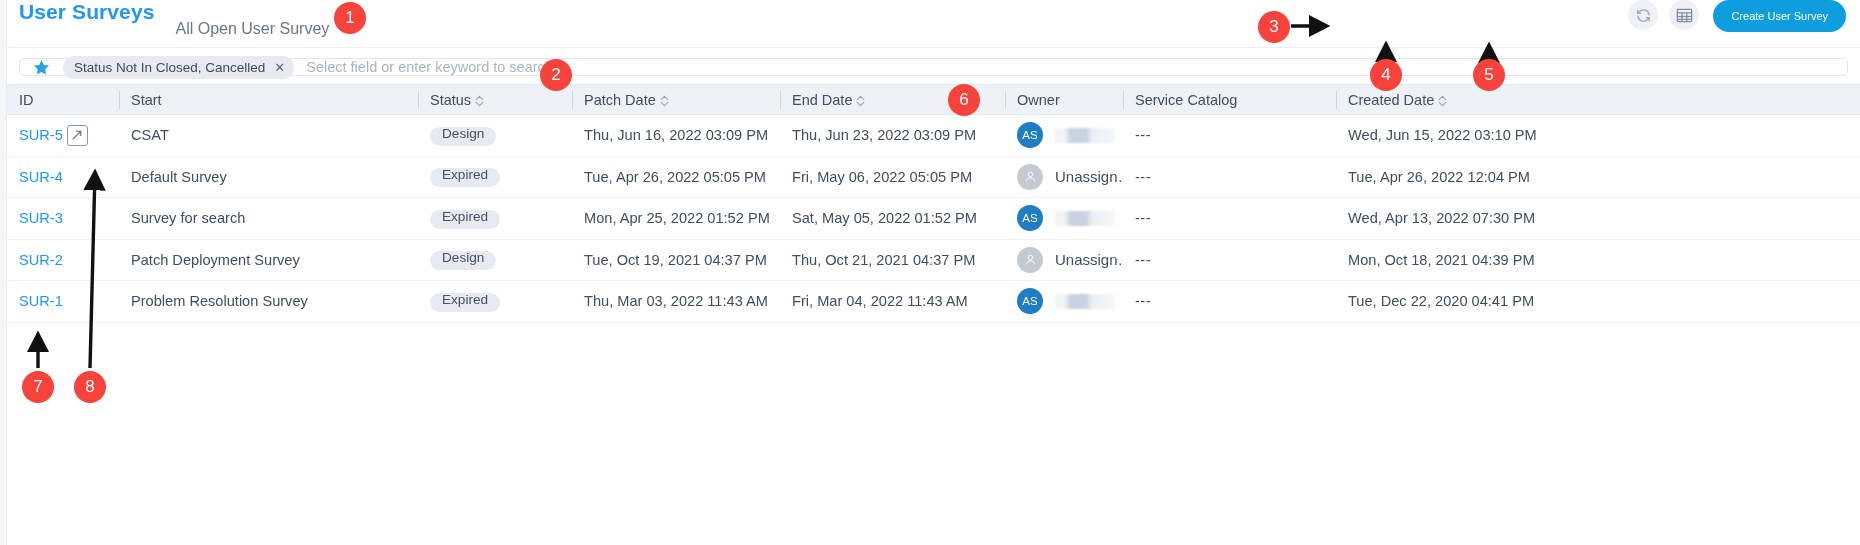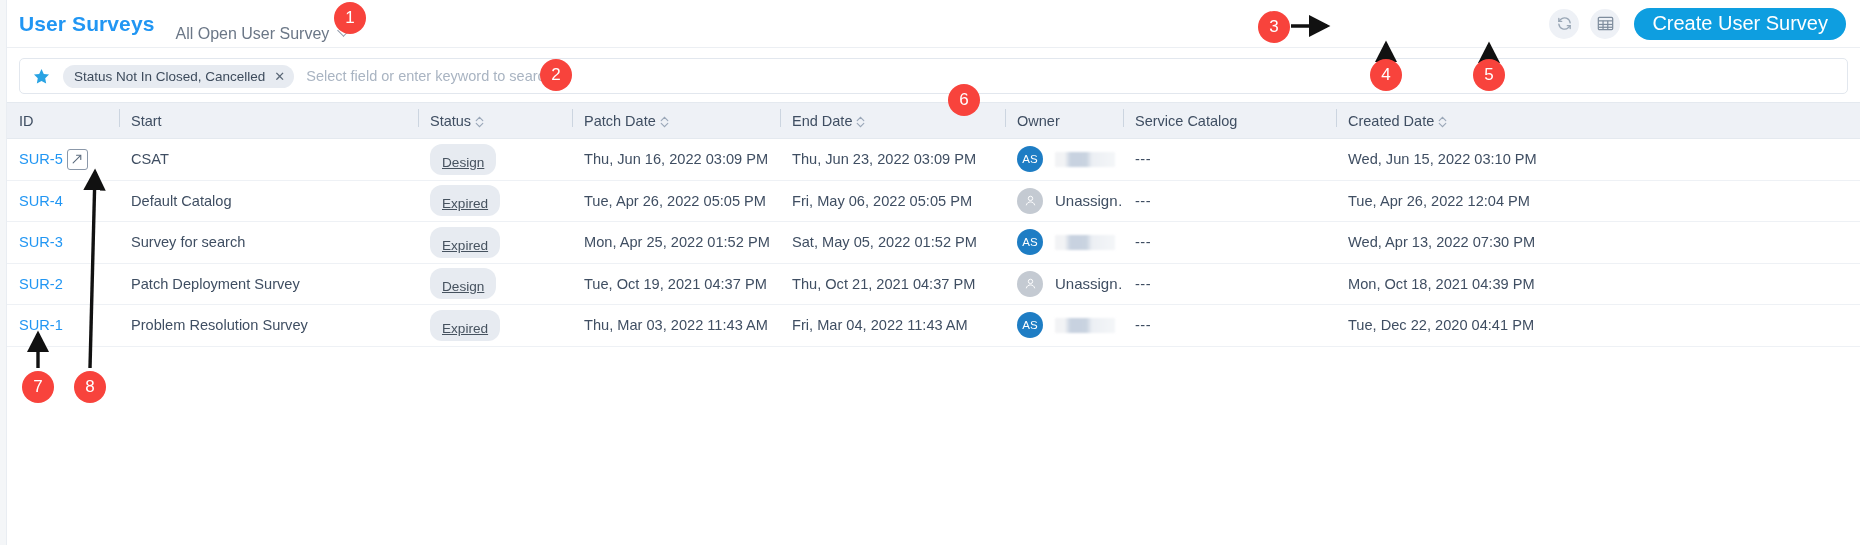--- a/index.html
+++ b/index.html
@@ -31,21 +31,21 @@
     width: 1853px;
     height: 545px;
     background: #ffffff;
   }
 
   
   .header {
     position: relative;
     height: 48px;
     display: flex;
-    align-items: center;
+    align-items: flex-start;
     padding: 0 14px 0 12px;
     background: #ffffff;
     border-bottom: 1px solid #eceff3;
   }
   .page-title {
     color: #2196f3;
     font-size: 21px;
     font-weight: bold;
     letter-spacing: .1px;
     white-space: nowrap;
@@ -93,35 +93,35 @@
     padding: 0;
   }
   .icon-btn svg { display: block; }
 
   .create-btn {
     margin-left: 14px;
     height: 32px;
     padding: 0 18px;
     background: #0e9ee0;
     color: #ffffff;
-    font-size: 20px;
+    font-size: 11px;
     border: none;
     border-radius: 16px;
     cursor: pointer;
     white-space: nowrap;
     font-family: "Liberation Sans", sans-serif;
   }
 
   
   .searchbar-wrap {
     padding: 10px 12px 8px 12px;
     background: #ffffff;
   }
   .searchbar {
-    height: 36px;
+    height: 18px;
     border: 1px solid #e2e7ee;
     border-radius: 5px;
     display: flex;
     align-items: center;
     padding: 0 10px;
     background: #ffffff;
   }
   .star-icon {
     width: 22px;
     flex: 0 0 22px;
@@ -162,21 +162,21 @@
   .search-input::placeholder { color: #a9b4c2; }
 
   
   .table {
     width: 100%;
     border-collapse: collapse;
     table-layout: fixed;
   }
   .table thead th {
     background: #eef1f6;
-    height: 36px;
+    height: 30px;
     text-align: left;
     font-size: 14.5px;
     font-weight: normal;
     color: #3f4e62;
     padding: 0 0 0 12px;
     position: relative;
     white-space: nowrap;
     border-top: 1px solid #e4e9ef;
     border-bottom: 1px solid #e4e9ef;
   }
@@ -229,24 +229,23 @@
     align-items: center;
     justify-content: center;
     cursor: pointer;
     background: #fff;
   }
   .badge {
     display: inline-block;
     background: #e7ebf1;
     color: #46525f;
     border-radius: 12px;
-    padding: 12px 12px 5px 12px;
+    padding: 0 12px 5px 12px;
     font-size: 13.6px;
     line-height: 1;
-    text-decoration: underline;
   }
   .owner-cell-inner {
     display: flex;
     align-items: center;
     gap: 12px;
   }
   .avatar {
     width: 26px; height: 26px;
     border-radius: 50%;
     background: #1e7dc4;
@@ -459,21 +458,21 @@
         <td class="dash-cell">---</td>
         <td class="created-cell">Wed, Jun 15, 2022 03:10 PM</td>
       </tr>
 
       <tr>
         <td class="id-cell">
           <span class="id-cell-inner">
             <a class="id-link" href="#">SUR-4</a>
           </span>
         </td>
-        <td>Default Catalog</td>
+        <td>Default Survey</td>
         <td>
           <span class="badge">Expired</span>
         </td>
         <td>Tue, Apr 26, 2022 05:05 PM</td>
         <td>Fri, May 06, 2022 05:05 PM</td>
         <td>
           <span class="owner-cell-inner">
             <span class="avatar unassigned">
               <svg width="15" height="15" viewBox="0 0 20 20" fill="none" stroke="#ffffff" stroke-width="1.3">
                 <circle cx="10" cy="7.2" r="2.9"></circle>

